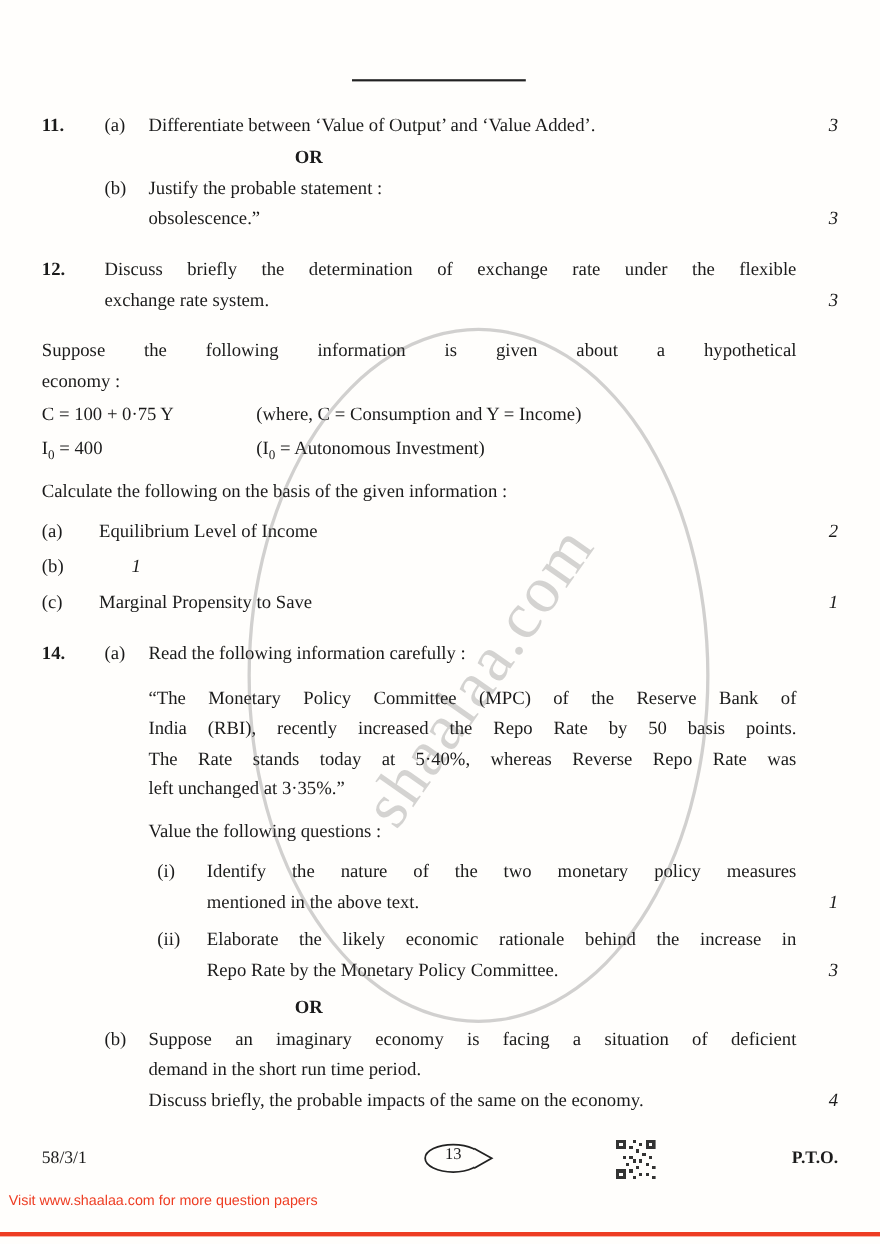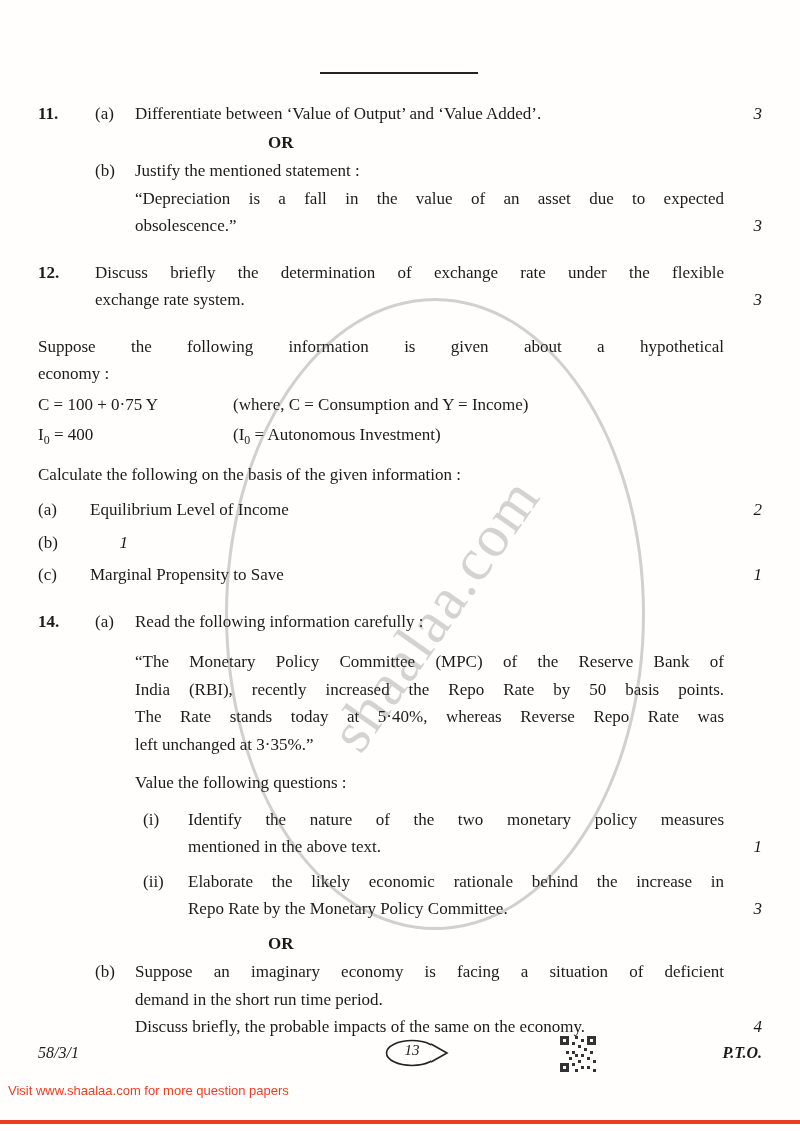--- a/index.html
+++ b/index.html
@@ -61,21 +61,21 @@
 
   .q14-quote { margin:13px 0 11px; }
   .q14-answer { margin-bottom:9px; }
   .subrow.roman { margin-bottom:7px; }
   .romanlabel { flex:0 0 45px; margin-left:48px; }
   sub { font-size:70%; }
 
   
   .footer {
     position:absolute; left:38px; top:1038px; width:724px; height:36px;
-    font-size:16px; z-index:2;font-style:italic;
+    font-size:16px; z-index:2;
   }
   .paper-code { position:absolute; left:0; top:6px; }
   .pto { position:absolute; right:0; top:6px; font-weight:bold; }
   .page-badge { position:absolute; left:347px; top:0; width:64px; height:30px; }
   .page-badge svg { position:absolute; left:0; top:0; }
   .page-num {
     position:absolute; left:0; top:4px; width:54px; text-align:center;
     font-size:15px;
   }
   .qr { position:absolute; left:522px; top:-2px; width:36px; height:36px; }
@@ -111,27 +111,26 @@
           <div class="sublabel">(a)</div>
           <div class="subtext">
               <div class="jline last">Differentiate between ‘Value of Output’ and ‘Value Added’.</div>
             </div>
           <div class="marks">3</div>
         </div>
         <div class="or">OR</div>
         <div class="subrow">
           <div class="sublabel">(b)</div>
           <div class="subtext nomark">
-              <div class="jline last">Justify the mentioned statement :</div>
-            </div>
-        </div>
-        <div class="subrow">
-          <div class="sublabel"></div>
-          <div class="subtext">
-              <div class="jline">“Depreciation is a fall in the value of an asset due to expected</div>
+              <div class="jline last">Justify the probable statement :</div>
+            </div>
+        </div>
+        <div class="subrow">
+          <div class="sublabel"></div>
+          <div class="subtext">
               <div class="jline last">obsolescence.”</div>
             </div>
           <div class="marks">3</div>
         </div>
       </div>
     </section>
 
     <section class="question">
       <div class="qnum">12.</div>
       <div class="qbody">

